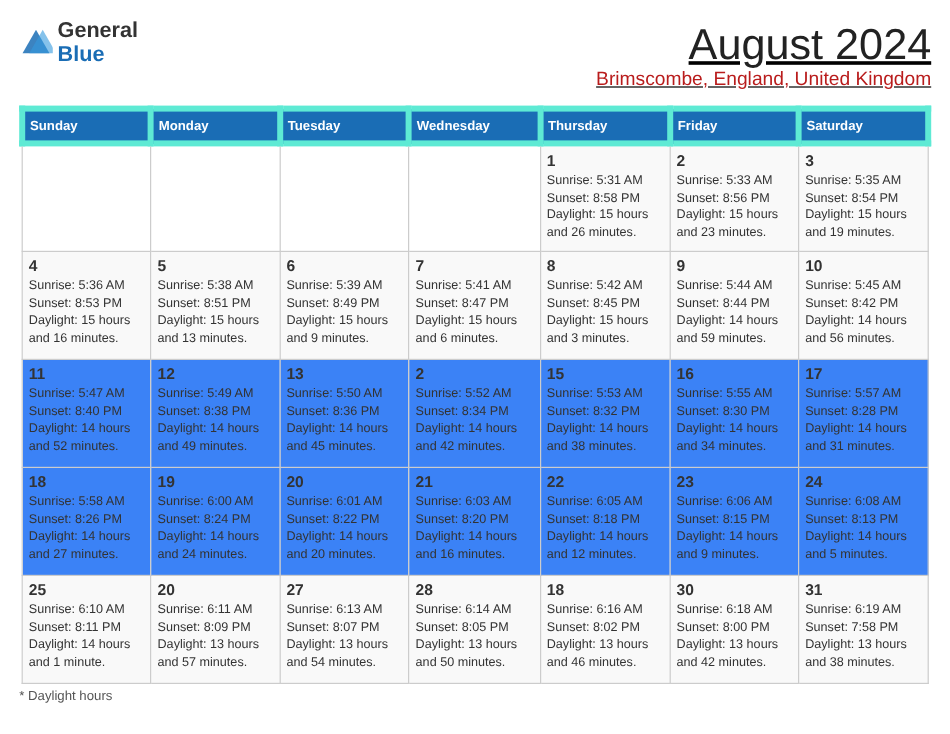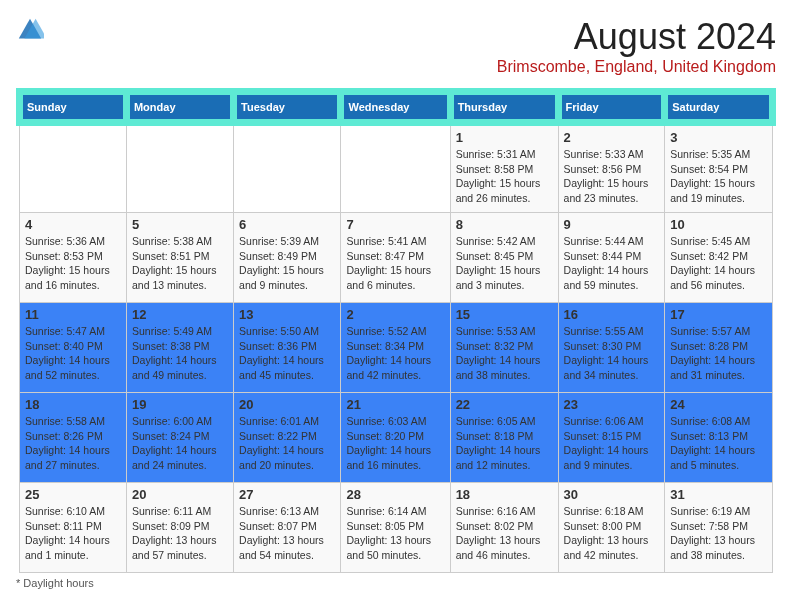--- a/index.html
+++ b/index.html
@@ -27,20 +27,21 @@
       line-height: 1.1;
     }
     .logo-general { color: #333; }
     .logo-blue { color: #1a6db5; }
     .logo-icon {
       width: 28px;
       height: 28px;
     }
     .title-block {
       text-align: right;
+      text-decoration: underline;
     }
     .main-title {
       font-size: 36px;
       font-weight: normal;
       color: #222;
     }
     .subtitle {
       font-size: 16px;
       color: #b91c1c;
     }
@@ -50,21 +51,21 @@
       font-size: 11px;
     }
     thead tr {
       background-color: #1a6db5;
       color: #fff;
     }
     thead th {
       padding: 6px 4px;
       text-align: left;
       font-weight: bold;
-      border: 7px solid #5eead4;
+      border: 5px solid #5eead4;
     }
     tbody tr {
       vertical-align: top;
     }
     tbody td {
       border: 1px solid #ccc;
       padding: 4px 5px;
       color: #333;
       height: 90px;
       width: 113px;
@@ -107,20 +108,24 @@
   </style>
 </head>
 <body>
 
 <div class="header-area">
   <div class="logo">
     <svg class="logo-icon" viewBox="0 0 40 40" xmlns="http://www.w3.org/2000/svg">
       <polygon points="20,4 36,32 4,32" fill="#1a6db5" opacity="0.85"></polygon>
       <polygon points="28,4 44,32 12,32" fill="#3399dd" opacity="0.6"></polygon>
     </svg>
+    <div class="logo-text">
+      <span class="logo-general">General</span><br>
+      <span class="logo-blue">Blue</span>
+    </div>
   </div>
   <div class="title-block">
     <div class="main-title">August 2024</div>
     <div class="subtitle">Brimscombe, England, United Kingdom</div>
   </div>
 </div>
 
 <table>
   <thead>
     <tr>

